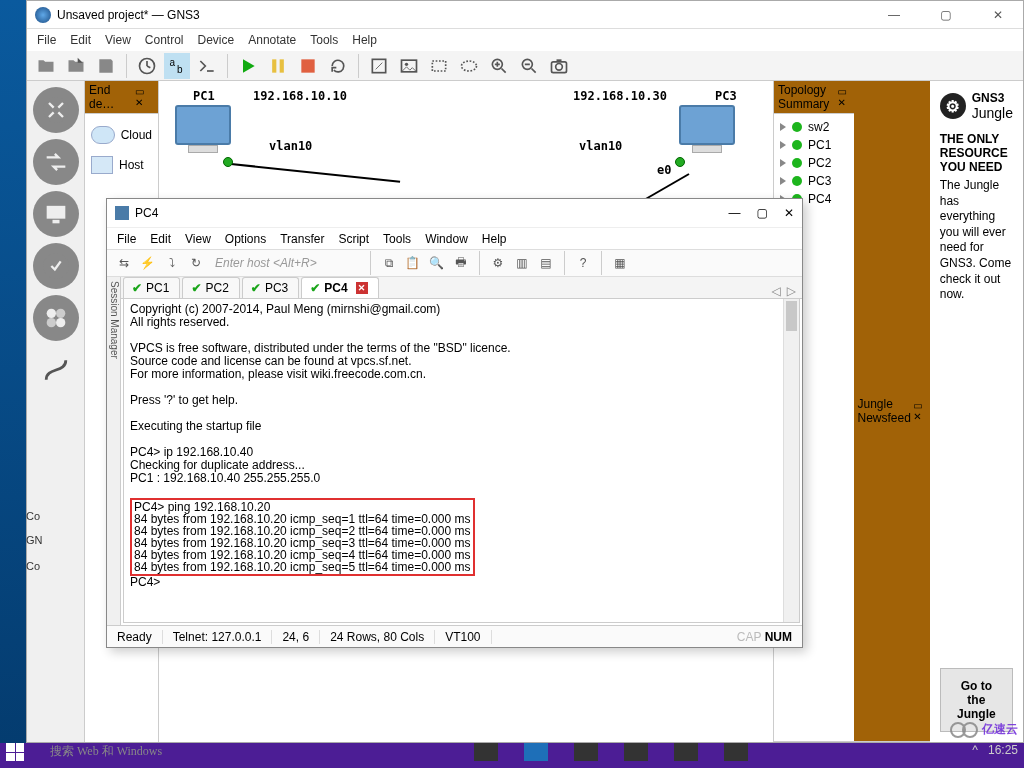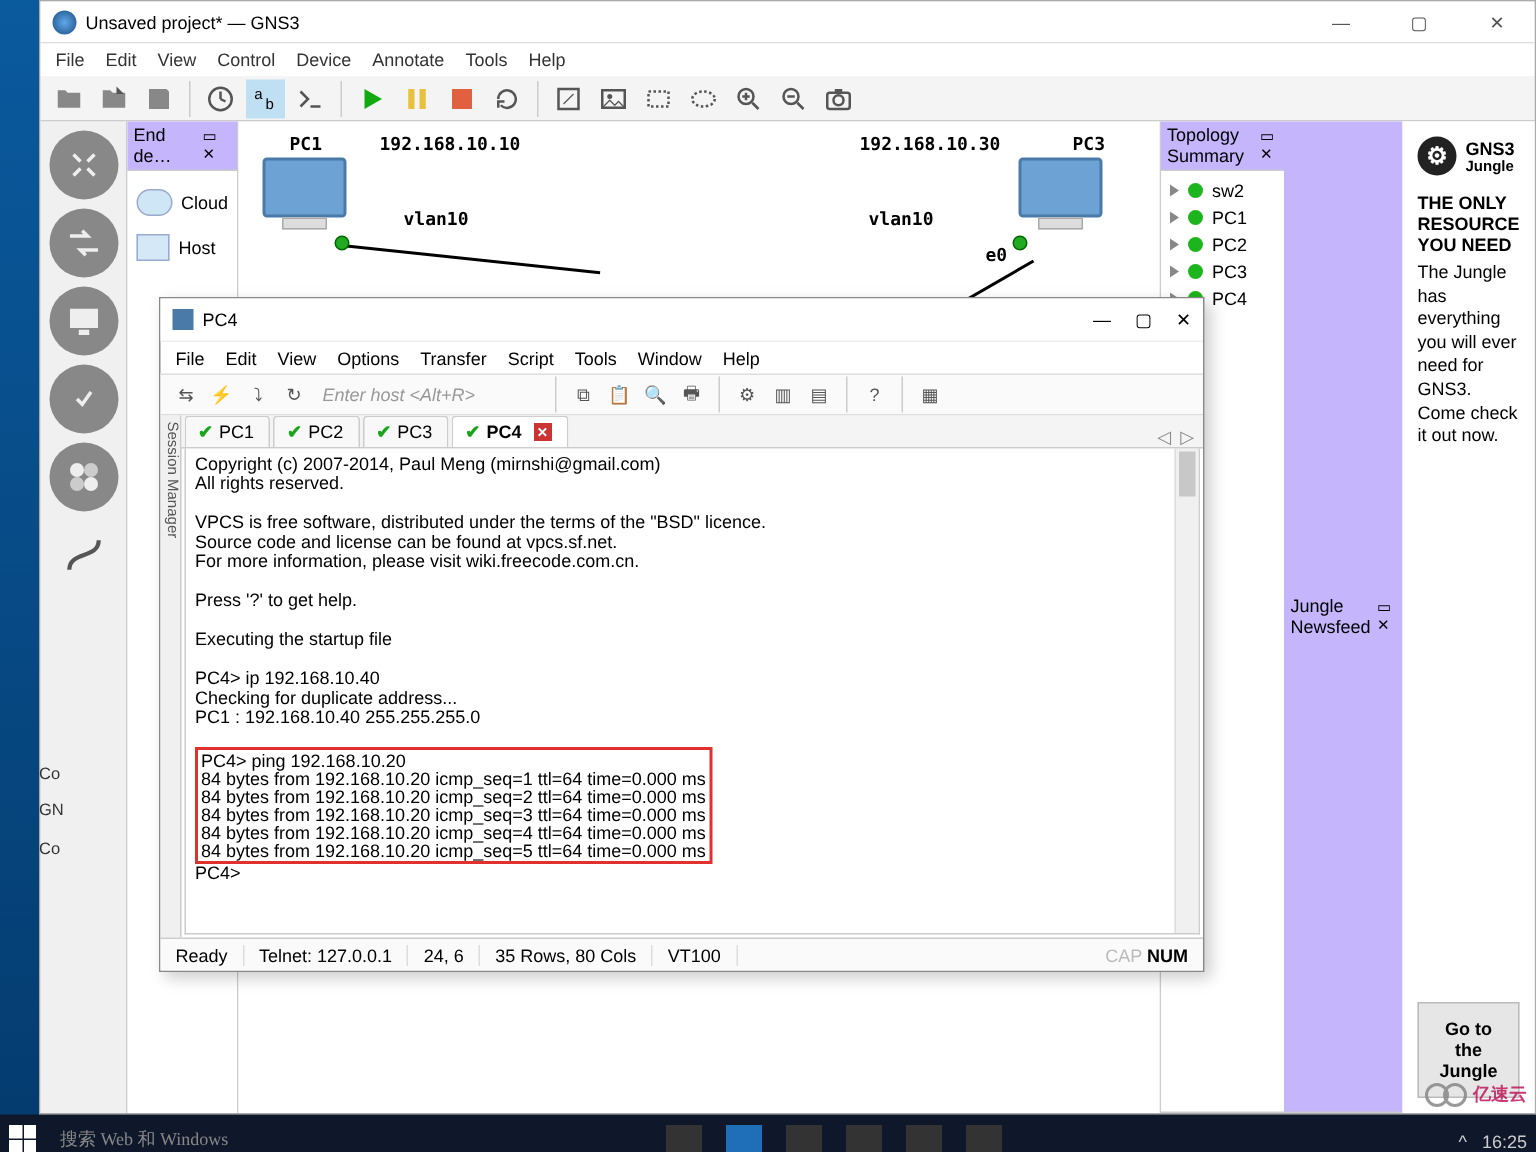--- a/index.html
+++ b/index.html
@@ -21,21 +21,21 @@
 .sep { width: 1px; height: 24px; background: #ccc; margin: 0 3px; }
 
 .gns3-body { display: flex; height: calc(100% - 80px); }
 .dev-bar { width: 58px; background: #f0f0f0; border-right: 1px solid #ccc; display: flex; flex-direction: column; align-items: center; padding-top: 6px; gap: 6px; }
 .dev-btn { width: 46px; height: 46px; border-radius: 50%; background: #888; display: flex; align-items: center; justify-content: center; color: #eee; }
 .dev-btn svg { width: 28px; height: 28px; fill: #eee; }
 .dev-btn.cable { border-radius: 6px; background: transparent; }
 
 .panels { flex: 1; display: flex; }
 .left-dock { width: 74px; background: #fff; border-right: 1px solid #ccc; position:relative; }
-.dock-head { font-size: 11px; padding: 2px 4px; background: #c4b5fd; border-bottom: 1px solid #ccc; display:flex; align-items:center;justify-content:flex-end; }
+.dock-head { font-size: 11px; padding: 2px 4px; background: #a16207; border-bottom: 1px solid #ccc; display:flex; align-items:center;justify-content:flex-end; }
 .dock-head .x { margin-left:auto; font-size:10px; }
 .node-list { padding: 6px 4px; }
 .node-item { display: flex; align-items: center; gap: 6px; padding: 6px 2px; }
 .cloud-ico { width: 26px; height: 18px; border-radius: 10px; background: #cfe6f7; border:1px solid #9ac; }
 .host-ico { width: 22px; height: 18px; background: #d5e8f7; border:1px solid #9ac; }
 
 .canvas { flex: 1; background: #fff; position: relative; overflow: hidden; }
 .pc-node { position: absolute; text-align: center; font-family: monospace; font-weight:bold; }
 .pc-mon { width: 56px; height: 40px; margin: 0 auto; background: #6da2d4; border: 2px solid #4a7ba8; border-radius: 3px; }
 .pc-base { width: 30px; height: 8px; margin: 0 auto; background: #ddd; border:1px solid #aaa; }
@@ -75,28 +75,28 @@
 .term-wrap { flex:1; position:relative; overflow:hidden; border:1px solid #ccc; border-top:none; margin:0 2px 2px 2px; }
 .term { position:absolute; inset:0 16px 0 0; background:#fff; color:#000; font-family: "Courier New", monospace; font-size:13px; line-height:1.0; padding:4px 6px; white-space:pre; }
 .term .hl { border:2px solid #e03030; padding:1px 2px; display:inline-block; }
 .vscroll { position:absolute; right:0; top:0; bottom:0; width:16px; background:#f0f0f0; border-left:1px solid #ddd; }
 .vscroll .thumb { position:absolute; left:2px; right:2px; top:2px; height:30px; background:#c8c8c8; }
 .pc4-status { height:22px; display:flex; align-items:center; border-top:1px solid #ccc; font-size:11px; background:#fafafa; }
 .pc4-status div { padding:0 10px; border-right:1px solid #ddd; }
 .pc4-status .r { margin-left:auto; border:none; }
 
 
-.taskbar { position:absolute; left:0; right:0; bottom:0; height:25px; background:#0f172a; display:flex; align-items:flex-end; color:#ccc; padding:0 6px; gap:16px; }
+.taskbar { position:absolute; left:0; right:0; bottom:0; height:25px; background:#4c1d95; display:flex; align-items:flex-start; color:#ccc; padding:0 6px; gap:26px; }
 .taskbar .start { width:18px; height:18px; display:grid; grid-template-columns:1fr 1fr; grid-template-rows:1fr 1fr; gap:1px; }
 .taskbar .start div { background:#fff; }
 .taskbar .search { color:#888; font-family:"Microsoft YaHei"; font-size:12px; }
 .taskbar .tray { margin-left:auto; display:flex; align-items:center; gap:10px; }
 .taskbar .ticon { width:24px; height:18px; background:#333; }
 
-.watermark { position:absolute; right:6px; bottom:30px; display:flex; align-items:center; gap:4px; color:#be185d; font-family:"Microsoft YaHei"; font-size:14px; font-weight:bold; opacity:.85; }
+.watermark { position:absolute; right:6px; bottom:30px; display:flex; align-items:center; gap:4px; color:#6d28d9; font-family:"Microsoft YaHei"; font-size:14px; font-weight:bold; opacity:.85; }
 .watermark .b { width:16px; height:16px; border-radius:50%; border:2px solid #888; }
 </style>
 </head>
 <body>
 
 <div class="desktop-left"></div>
 
 <div class="gns3">
   <div class="gns3-title">
     <div class="icon"></div>
@@ -338,21 +338,21 @@
         </div>
         <div class="dock-head">
             <span>Jungle Newsfeed</span>
             <span class="x">▭ ✕</span>
           </div>
         <div class="newsfeed">
           <div class="gns3-logo">
             <div class="g">⚙</div>
             <div>
                 <div>GNS3</div>
-                <div style="font-size:10px;font-weight:bold">Jungle</div>
+                <div style="font-size:14px;font-weight:normal">Jungle</div>
               </div>
           </div>
           <div style="font-weight:bold; margin-bottom:4px;">THE ONLY RESOURCE YOU NEED</div>
           <div style="line-height:1.3">The Jungle has everything you will ever need for GNS3. Come check it out now.</div>
           <div class="junglebtn">Go to the Jungle</div>
         </div>
       </div>
     </div>
   </div>
 </div>
@@ -454,21 +454,21 @@
         <div class="vscroll">
             <div class="thumb"></div>
           </div>
       </div>
     </div>
   </div>
   <div class="pc4-status">
     <div>Ready</div>
     <div>Telnet: 127.0.0.1</div>
     <div>24,   6</div>
-    <div>35 Rows, 80 Cols</div>
+    <div>24 Rows, 80 Cols</div>
     <div>VT100</div>
     <div class="r"><span style="color:#bbb">CAP</span> <span style="font-weight:bold">NUM</span></div>
   </div>
 </div>
 
 <div class="taskbar">
   <div class="start">
       <div></div>
       <div></div>
       <div></div>

